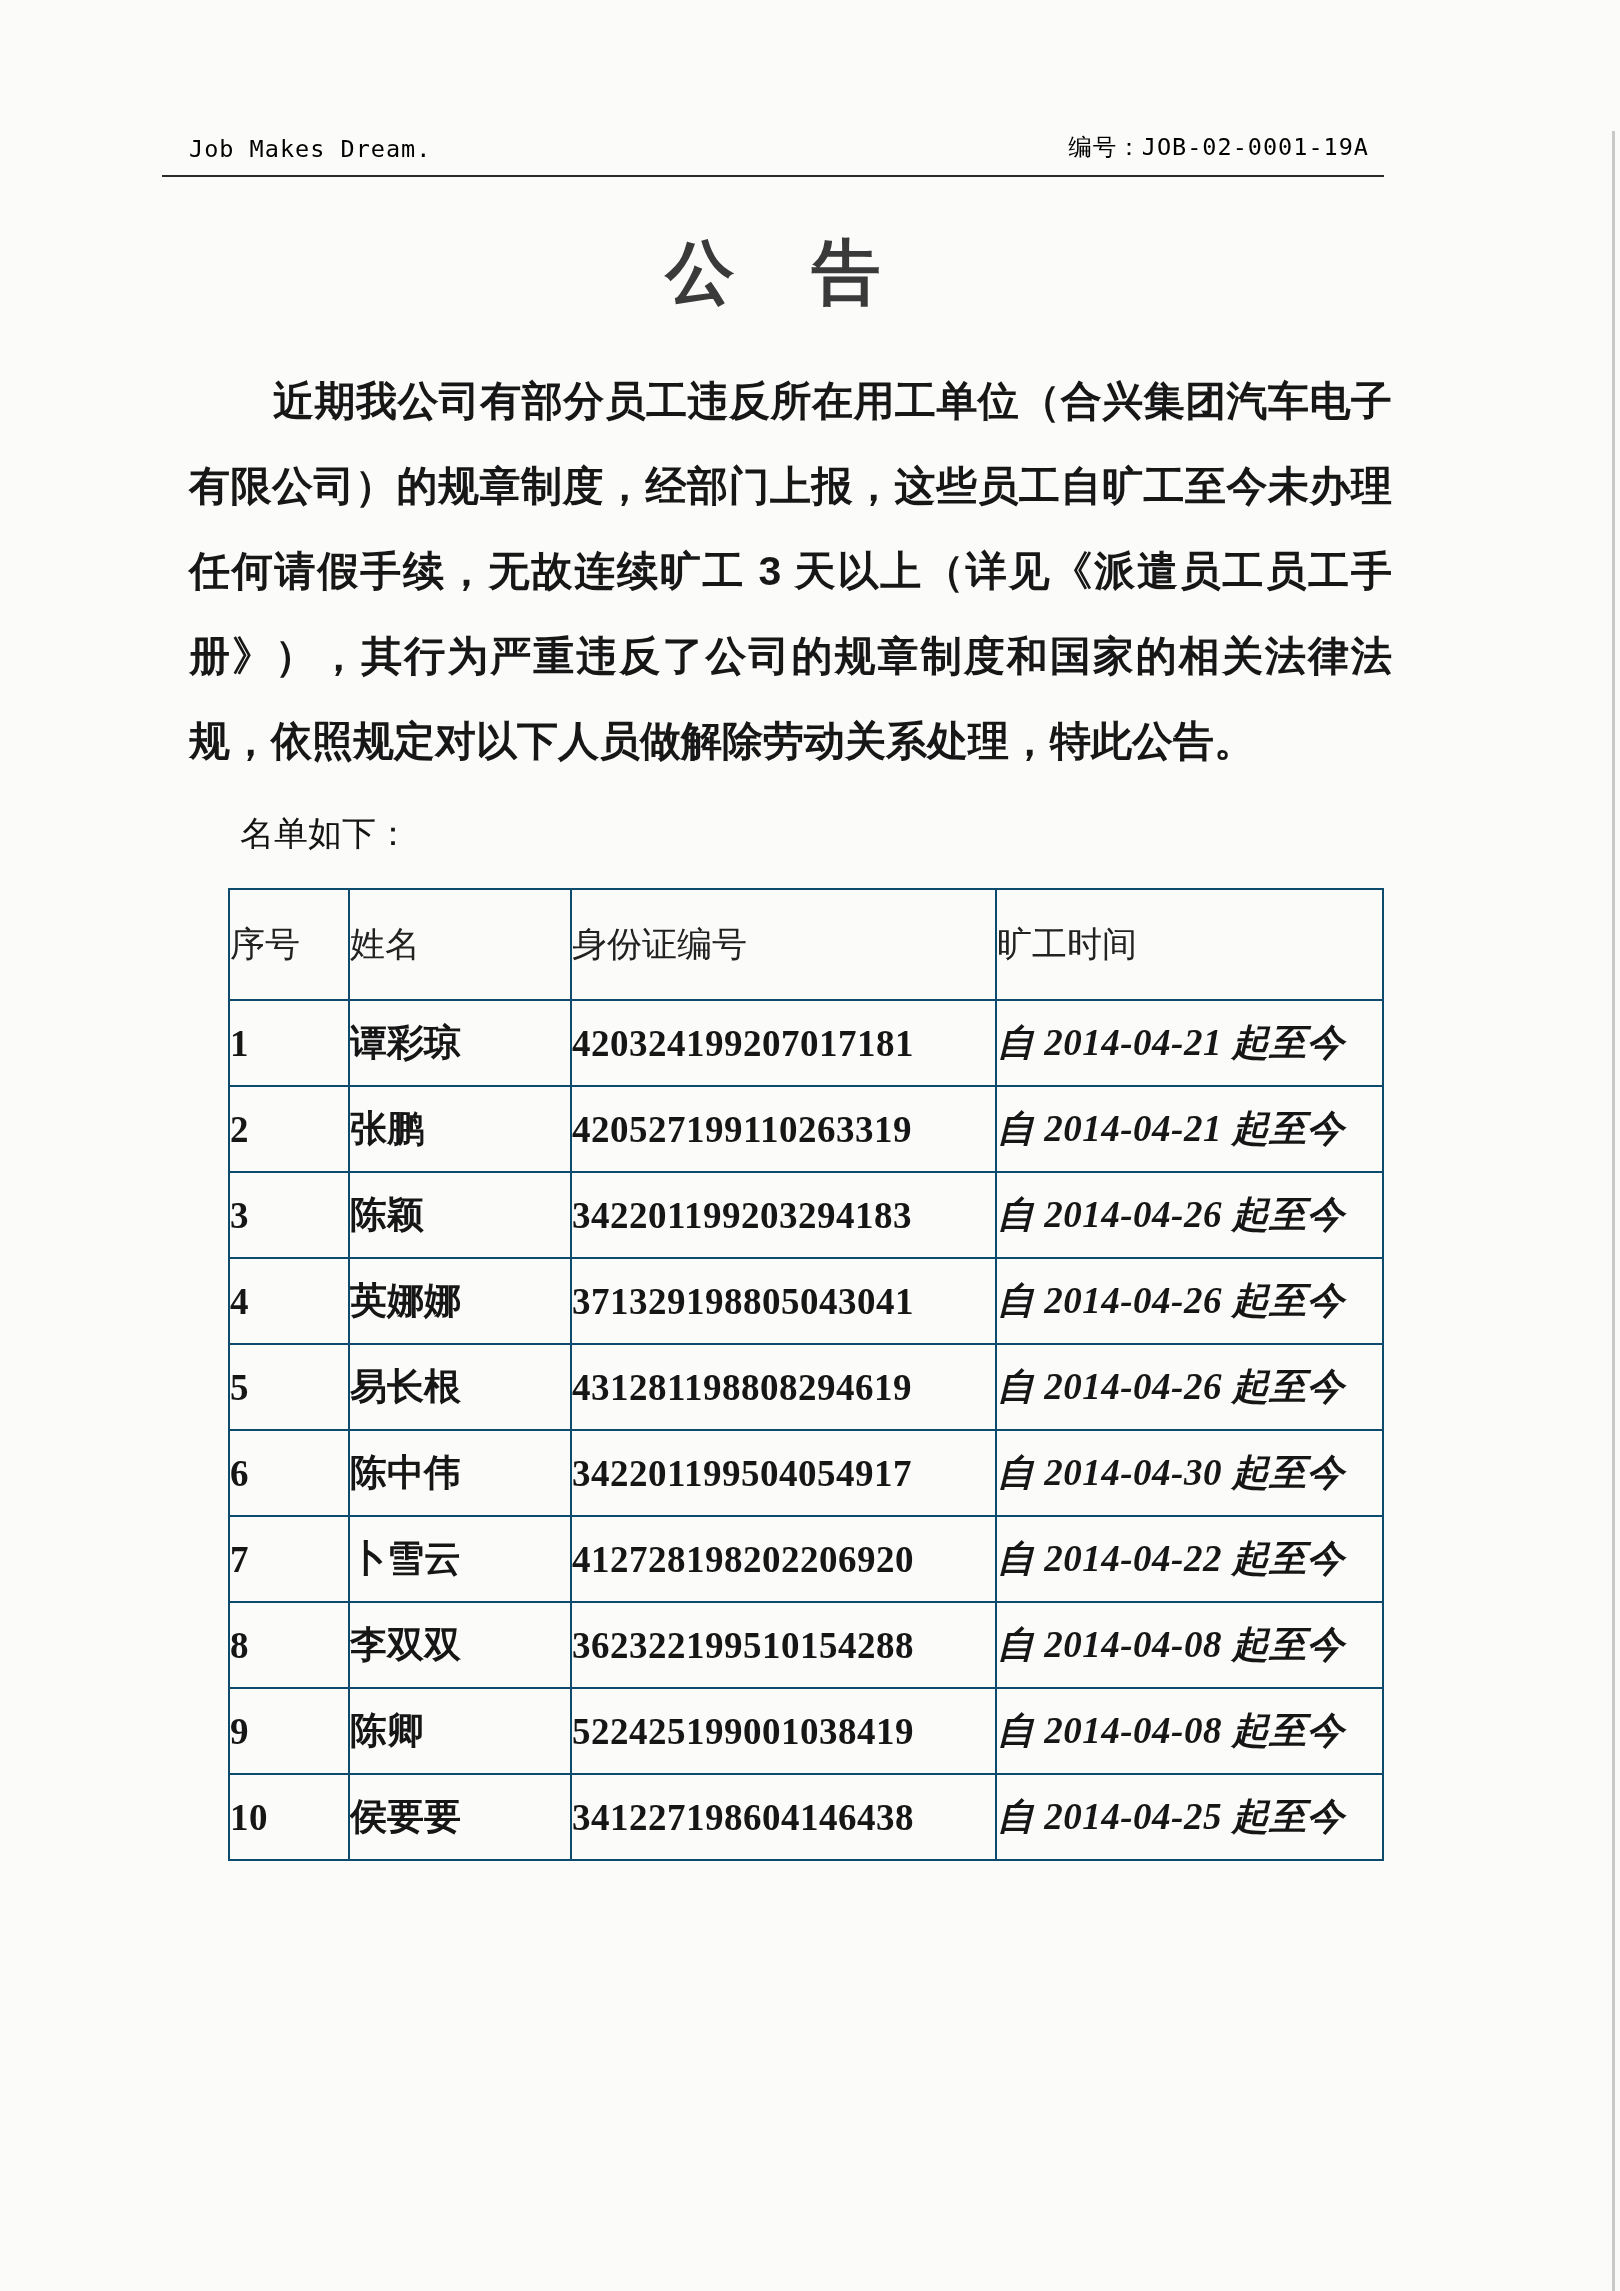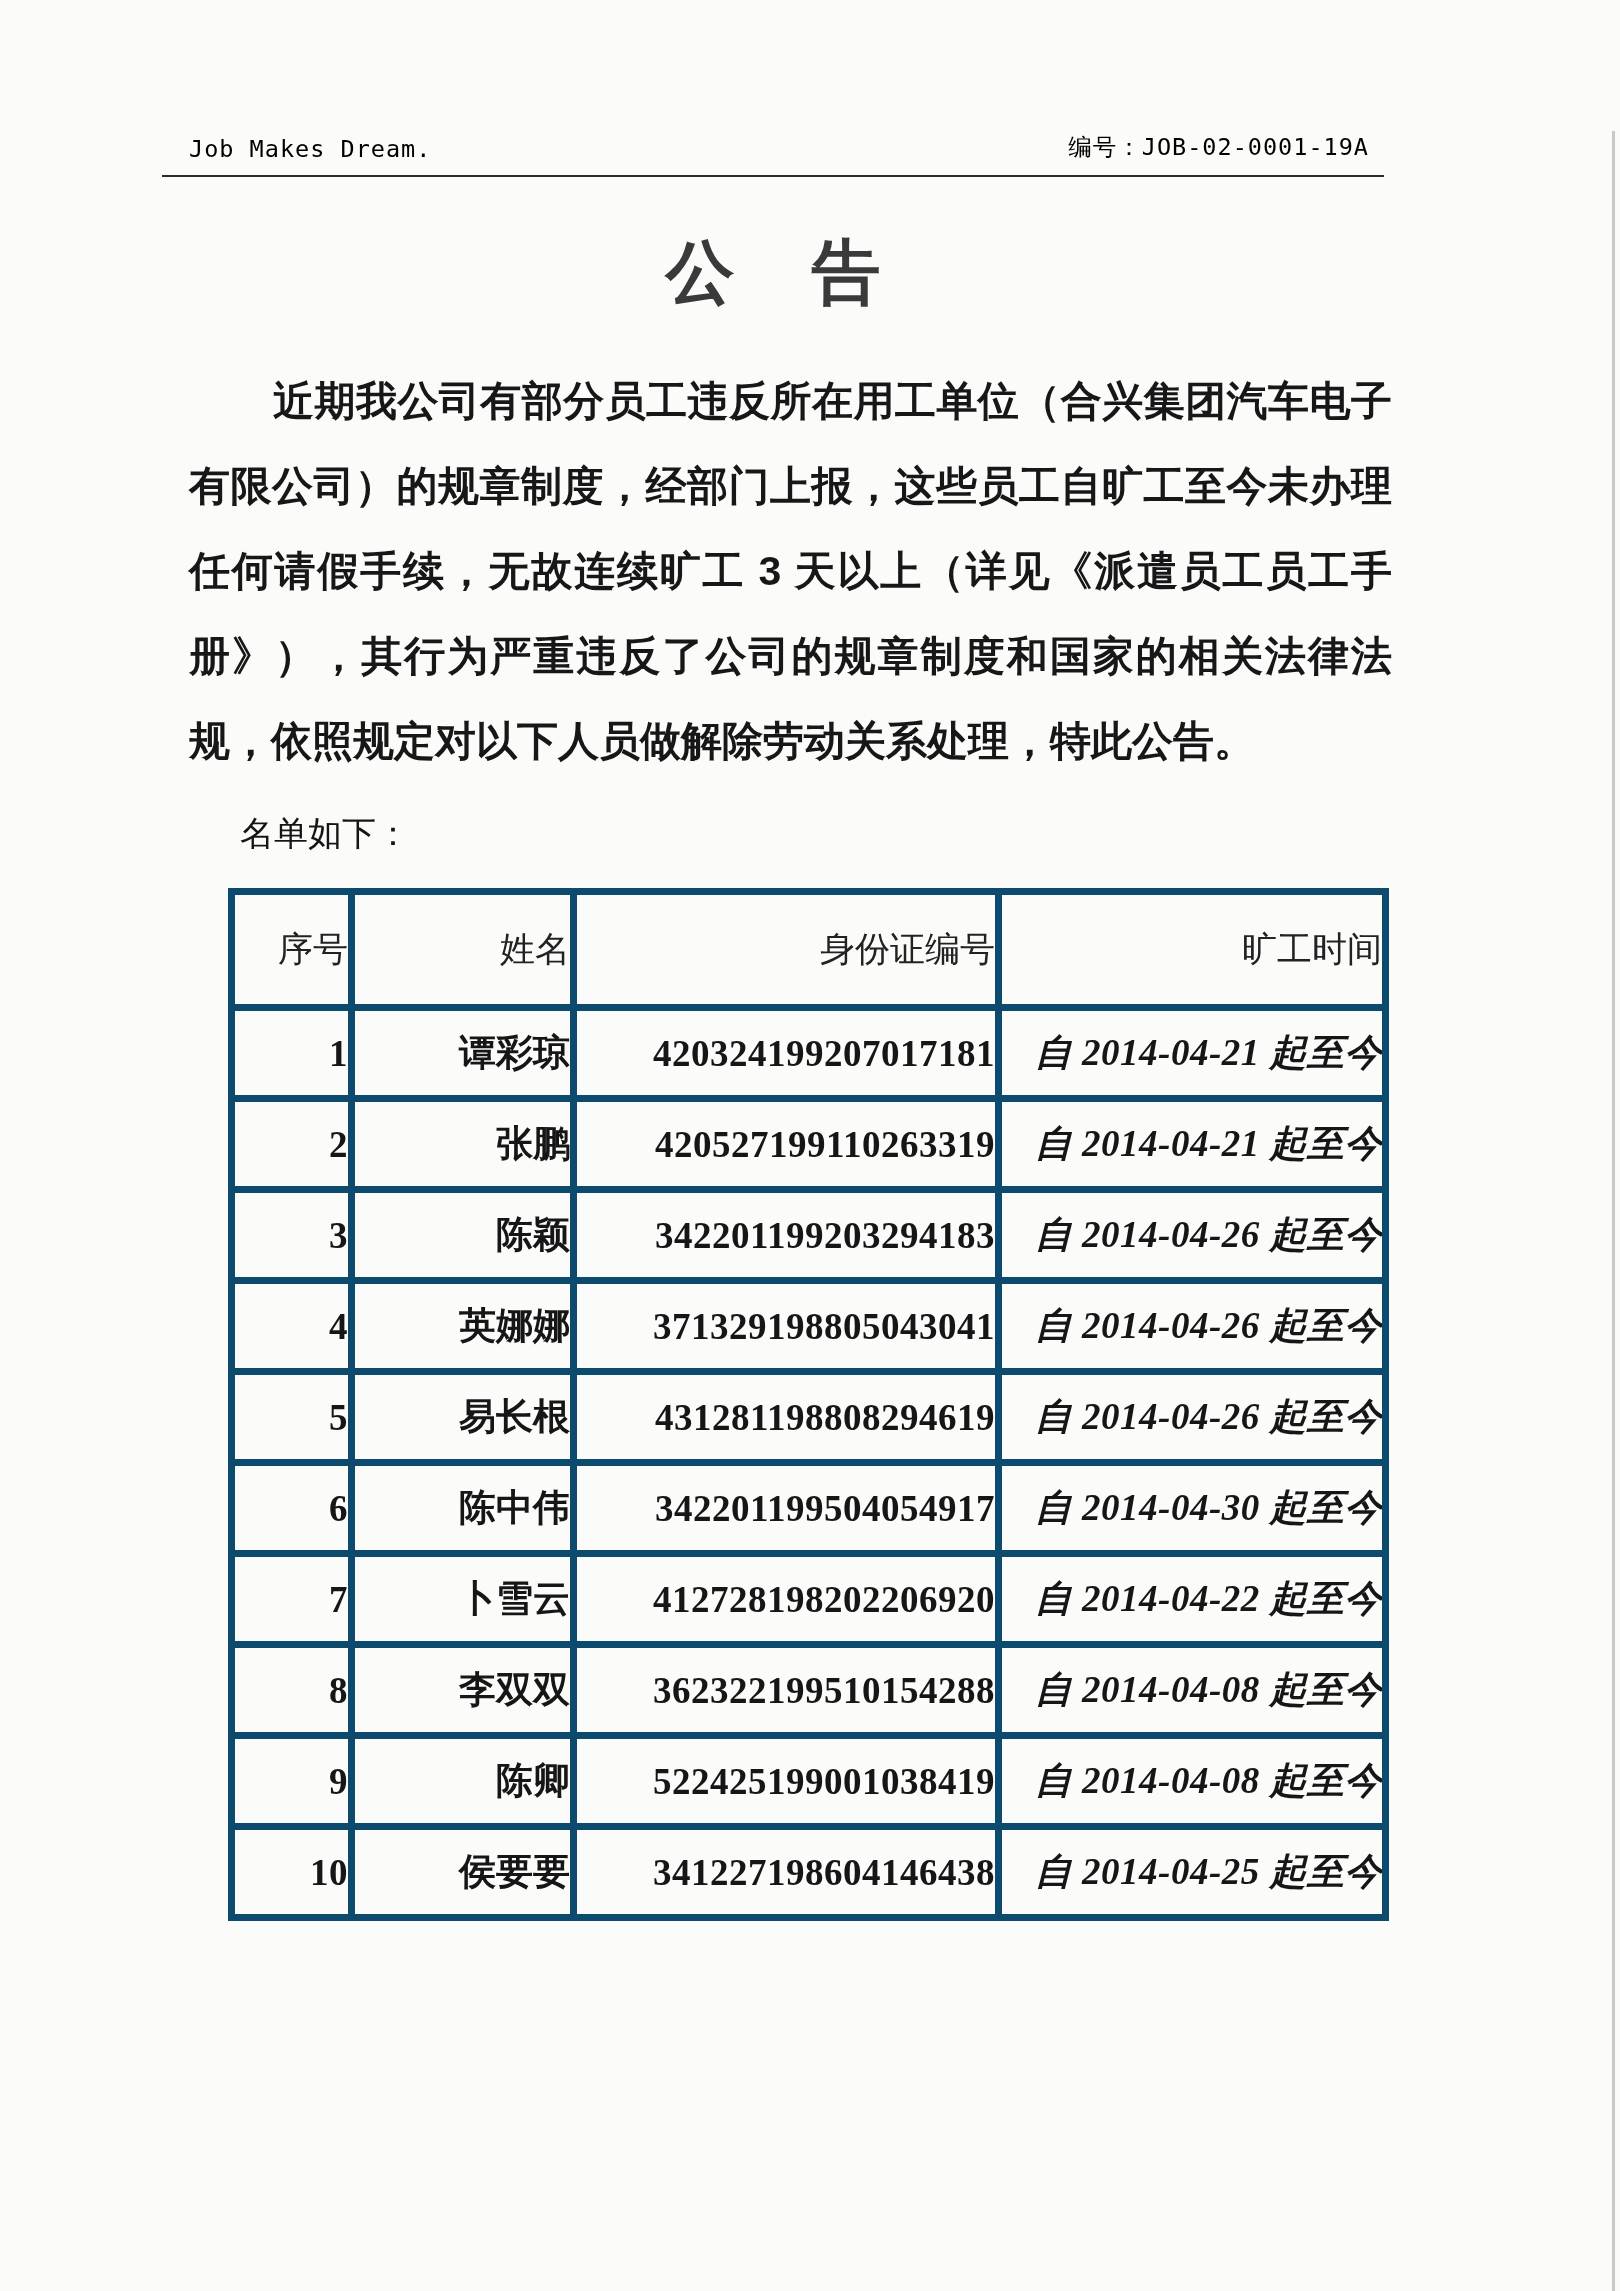--- a/index.html
+++ b/index.html
@@ -68,22 +68,22 @@
     color: #151515;
   }
   
   table.roster {
     margin: 31px 0 0 228px;
     width: 1155px;
     border-collapse: collapse;
     table-layout: fixed;
   }
   table.roster th, table.roster td {
-    border: 7px solid #0c4a6e;
-    text-align: right;
+    border: 2px solid #0c4a6e;
+    text-align: left;
     vertical-align: middle;
     padding: 0;
     overflow: hidden;
   }
   table.roster thead th {
     height: 109px;
     font-size: 35px;
     font-weight: 500;
     color: #222;
   }

